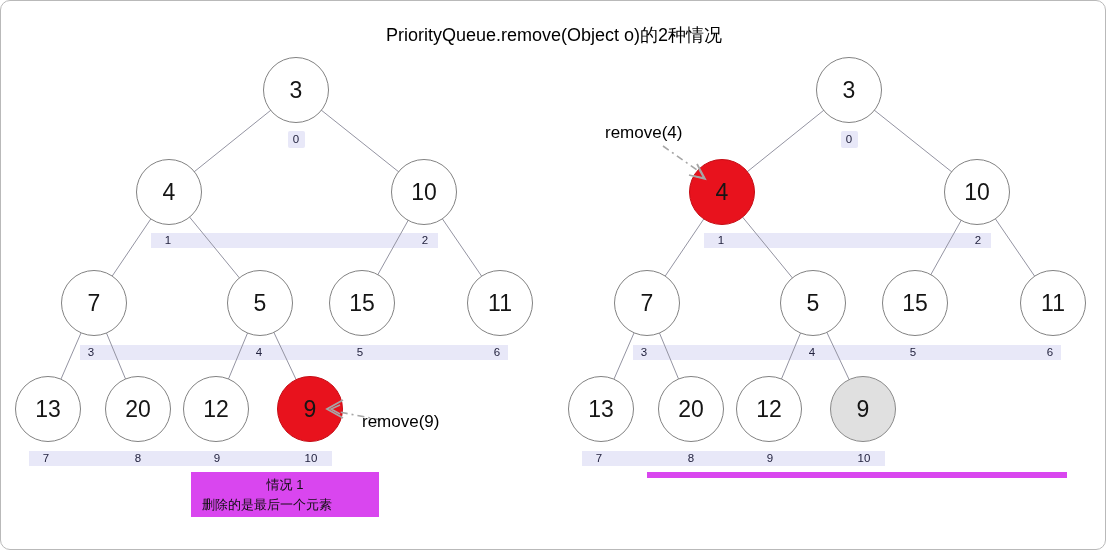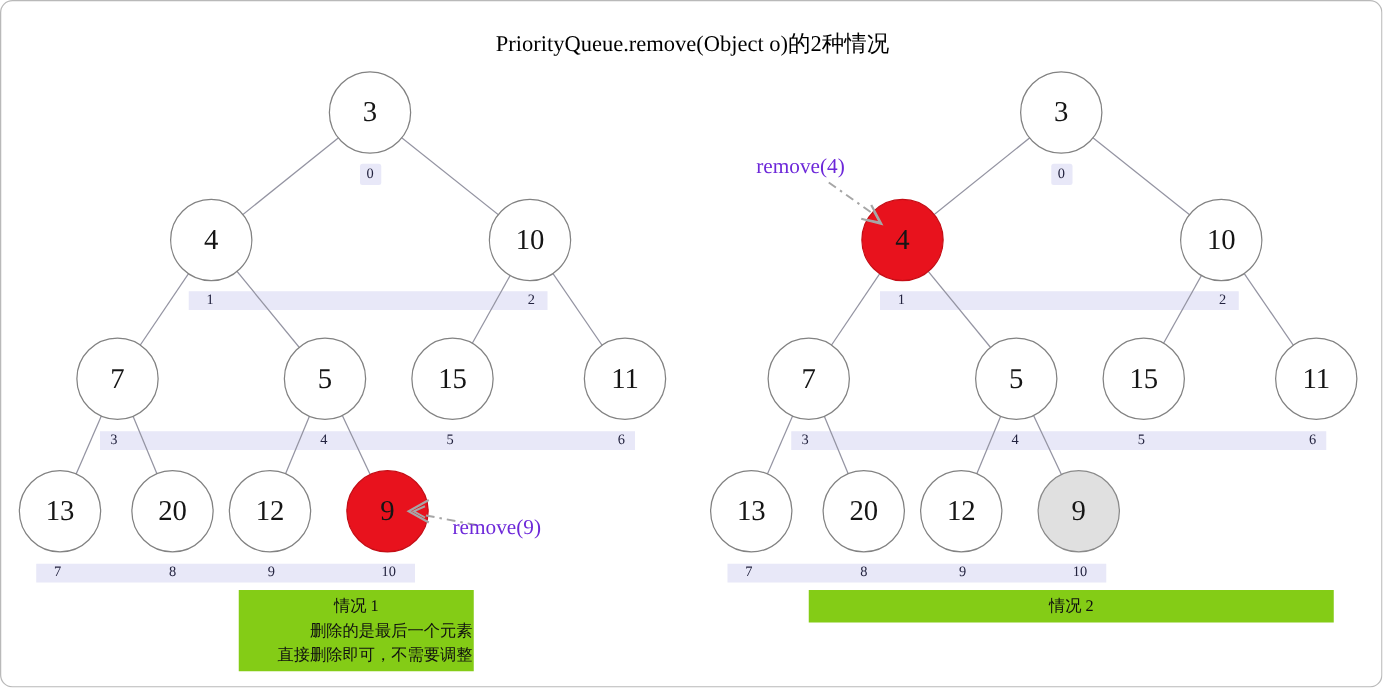--- a/index.html
+++ b/index.html
@@ -4,21 +4,21 @@
 <style>
   html,body { margin:0; padding:0; background:#fff; }
   * { box-sizing:border-box; }
   .canvas {
     position:relative;
     width:1106px; height:550px;
     background:#ffffff;
     border:1px solid #b9b9b9;
     border-radius:10px;
     overflow:hidden;
-    font-family:Liberation Serif, serif;
+    font-family:Liberation Sans, sans-serif;
   }
   .title {
     position:absolute; left:0; top:22px; width:1106px;
     text-align:center; font-size:18px; color:#000;
   }
   svg.layer { position:absolute; left:0; top:0; }
   .band {
     position:absolute; height:15px;
     background:#e8e8f8;
   }
@@ -33,30 +33,30 @@
     display:flex; align-items:center; justify-content:center;
     font-size:23px; color:#151515;
   }
   .node.removed { background:#e8121d; border-color:#c50d15; }
   .node.ghost   { background:#e0e0e0; border-color:#8a8a8a; }
   .idx {
     position:absolute; transform:translateX(-50%);
     font-size:11.5px; color:#23233f; line-height:15px;
   }
   .annotation {
-    position:absolute; font-size:17px; color:#6d28d9; white-space:nowrap;
+    position:absolute; font-size:17px; color:#000000; white-space:nowrap;
   }
   .caption {
     position:absolute;
-    background:#84cc16; color:#101010;
+    background:#d946ef; color:#101010;
     font-size:13px; line-height:1.5;
-    padding:3px 1px;
+    padding:3px 11px;
   }
   .caption .head { text-align:center; }
-  .caption .line { text-align:right; white-space:nowrap; }
+  .caption .line { text-align:left; white-space:nowrap; }
 </style>
 </head>
 <body>
 
 <div class="canvas">
 
   <div class="title">PriorityQueue.remove(Object o)的2种情况</div>
 
   <div class="badge0" style="left:287px; top:130px;"></div>
   <div class="band" style="left:150px; top:232px; width:287px;"></div>
@@ -194,19 +194,17 @@
       <path d="M698,168 L703,177 L693,175" stroke-width="1.6"></path>
     </g>
   </svg>
 
   <div class="annotation" style="left:361px; top:411px;">remove(9)</div>
   <div class="annotation" style="left:604px; top:122px;">remove(4)</div>
 
   <div class="caption" style="left:190px; top:471px; width:188px;">
     <div class="head">情况 1</div>
     <div class="line">删除的是最后一个元素</div>
-    <div class="line">直接删除即可，不需要调整</div>
   </div>
   <div class="caption" style="left:646px; top:471px; width:420px;">
-    <div class="head">情况 2</div>
   </div>
 
 </div>
 
 </body></html>

